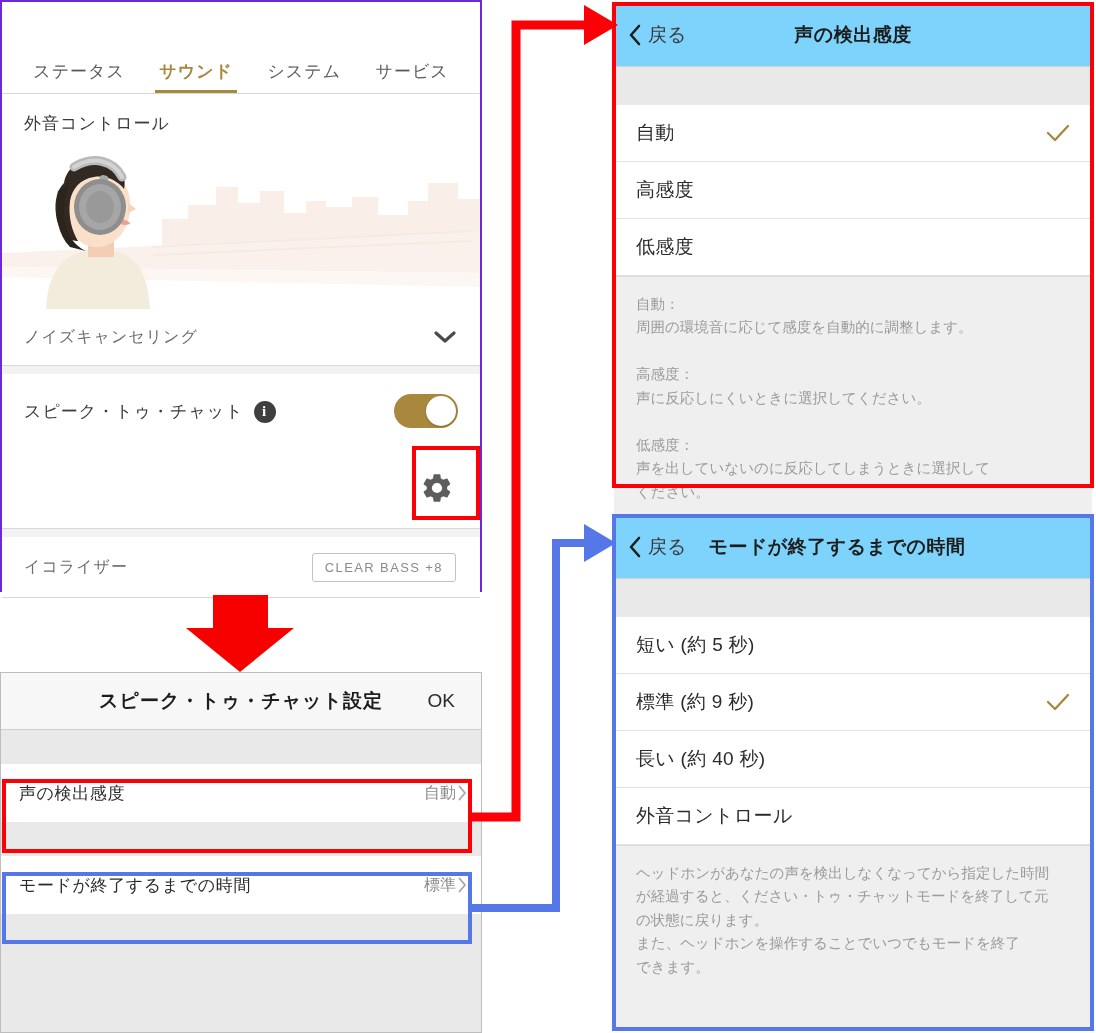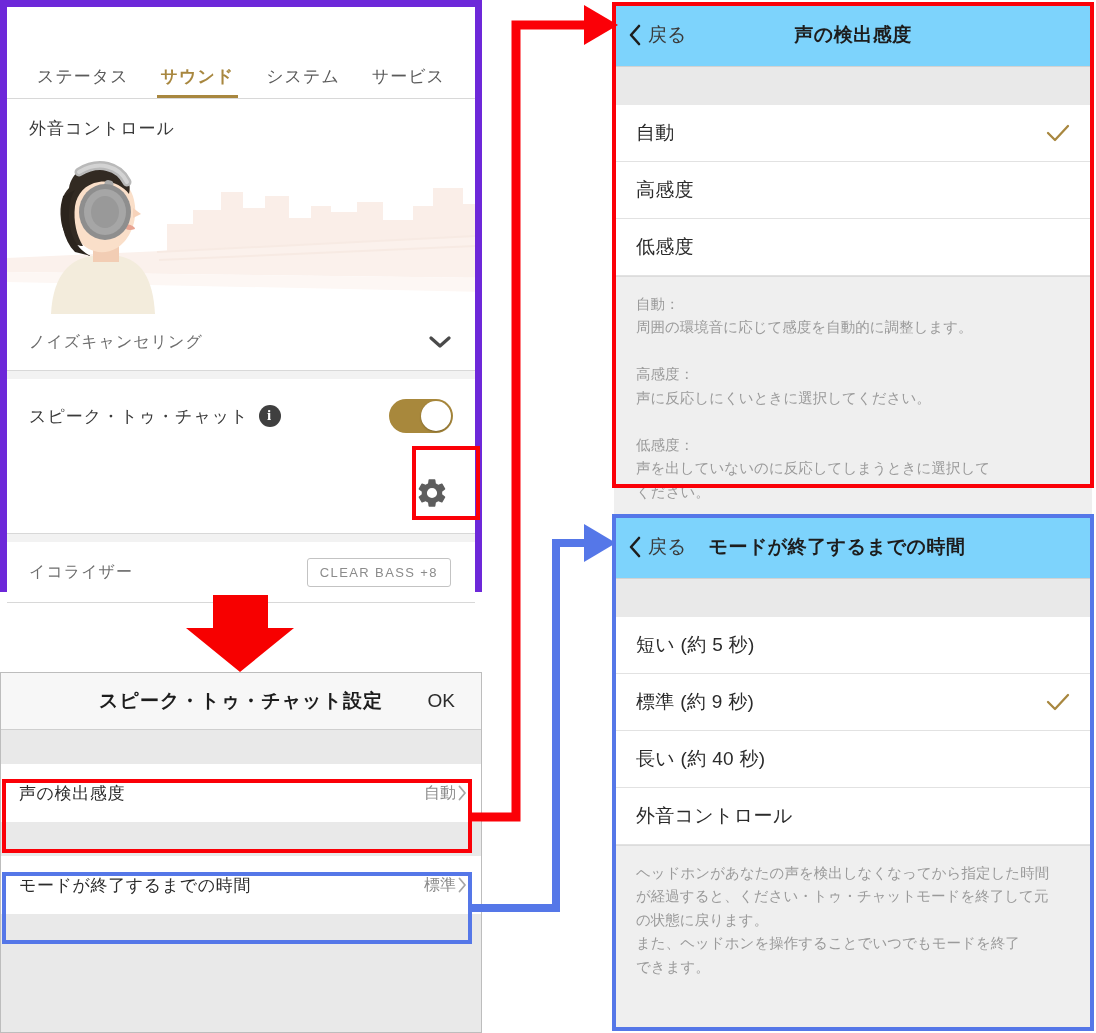--- a/index.html
+++ b/index.html
@@ -17,21 +17,21 @@
   .panel {
     position: absolute;
     background: #ffffff;
     border: 1px solid #c9c9c9;
     box-sizing: border-box;
   }
 
   
   #panel-sound {
     left: 0; top: 0; width: 482px; height: 592px;
-    border: 7px solid #6d28d9;
+    border: 2px solid #6d28d9;
     background: #f2f2f2;
   }
   .tabbar {
     height: 92px;
     background: #ffffff;
     display: flex;
     align-items: flex-end;
     justify-content: space-around;
     padding: 0 14px 0 14px;
     box-sizing: border-box;
@@ -95,21 +95,21 @@
     display: flex;
     align-items: center;
     padding: 0 22px 0 22px;
     justify-content: space-between;
   }
   .stc-label {
     font-size: 17px;
     color: #3a3a3a;
     letter-spacing: 1px;
     display: flex;
-    align-items: flex-start;
+    align-items: flex-end;
     gap: 10px;
   }
   .info-icon {
     width: 22px; height: 22px; border-radius: 50%;
     background: #3f3f3f; color: #ffffff;
     font-size: 15px; font-weight: bold;
     display: flex; align-items: center; justify-content: center;
     font-family: "Liberation Serif", serif;
   }
   .toggle {

